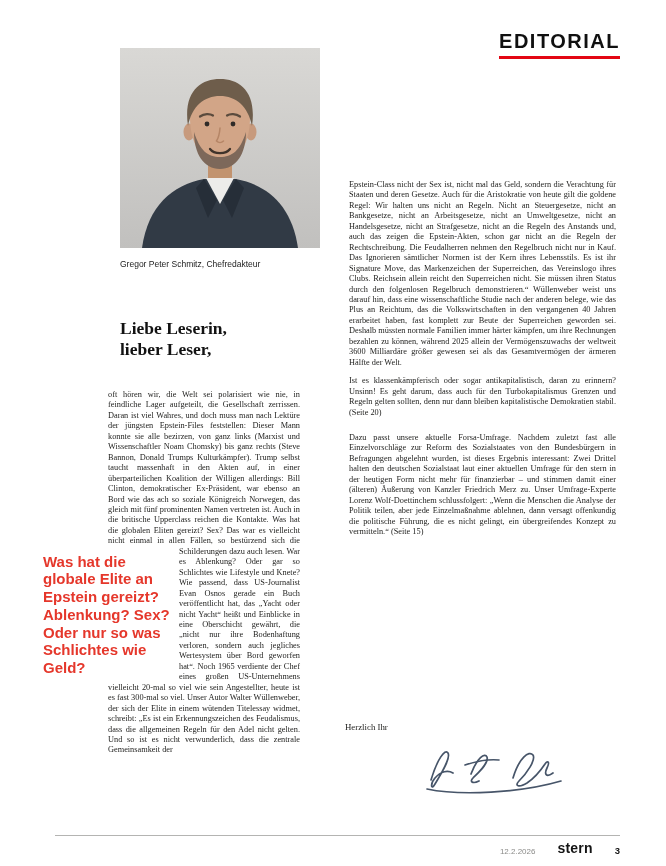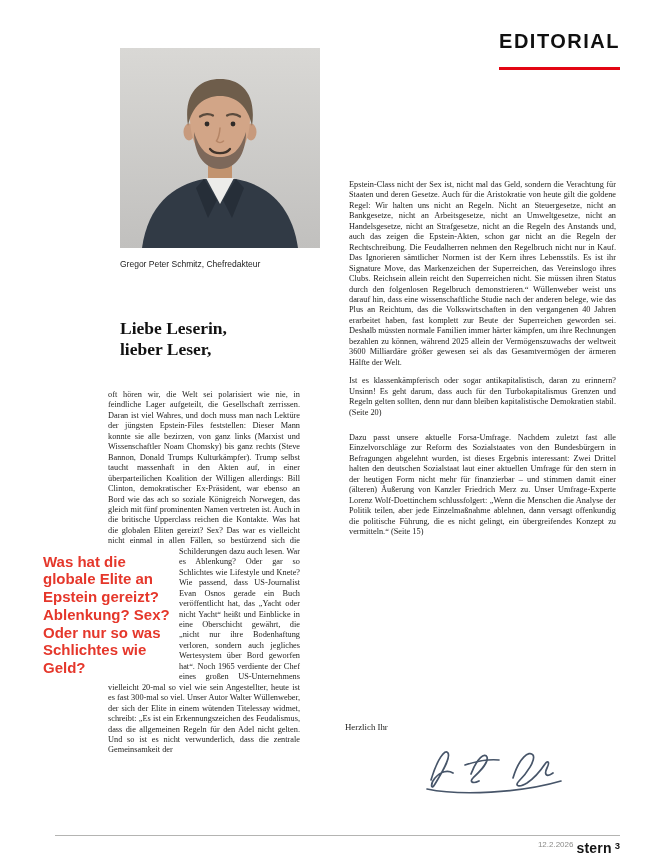--- a/index.html
+++ b/index.html
@@ -17,21 +17,21 @@
   }
 
   
   .masthead{position:absolute;top:30px;right:46px;}
   .masthead h1{
     margin:0;
     font-family:"Liberation Sans", sans-serif;
     font-size:20px;font-weight:bold;letter-spacing:1.5px;
     color:#101010;
     border-bottom:3.5px solid var(--accent);
-    padding-bottom:14px;
+    padding-bottom:3px;
   }
 
   
   .photo-block{position:absolute;left:120px;top:48px;width:200px;}
   .photo{width:200px;height:200px;display:block;}
   .photo svg{display:block;width:100%;height:100%;}
   .photo-block figcaption{
     margin-top:11px;font-size:8.5px;color:#222;
     font-family:"Liberation Sans", sans-serif;
   }
@@ -76,21 +76,21 @@
     font-family:"Liberation Serif", serif;
     font-size:8.8px;color:var(--ink);
   }
   .signature{margin:8px 0 0 70px;width:160px;height:58px;}
   .signature svg{display:block;width:100%;height:100%;}
 
   
   .folio{position:absolute;left:55px;right:46px;bottom:10px;}
   .folio .rule{border-top:1px solid #b4b4b2;height:0;}
   .folio-text{
-    display:flex;justify-content:flex-end;align-items:flex-start;gap:3px;
+    display:flex;justify-content:flex-end;align-items:flex-end;gap:22px;
     margin-top:4px;font-size:8px;color:#8b8b89;
   }
   .folio-text .mag{font-weight:bold;color:#141414;font-size:14px;letter-spacing:0.2px;}
   .folio-text .pn{font-weight:bold;color:#141414;font-size:9.5px;}
 </style>
 </head>
 <body>
 
 <div class="page">
 

